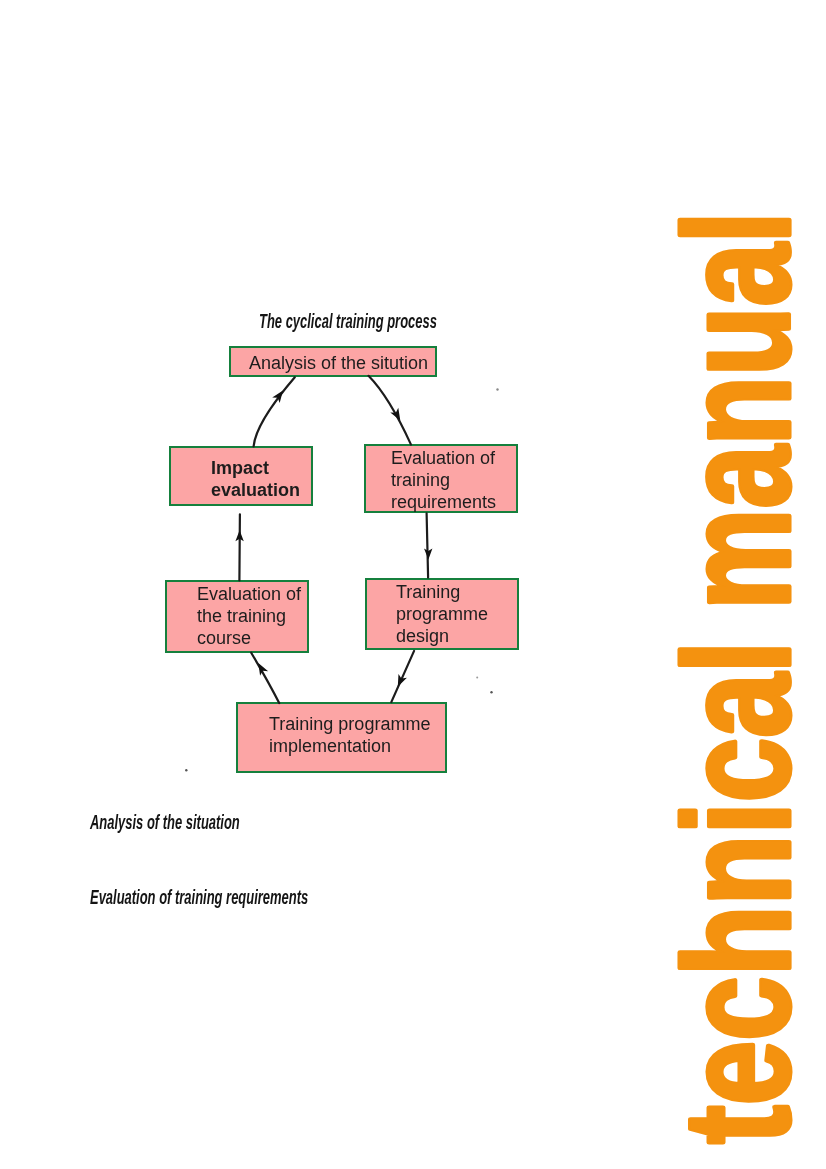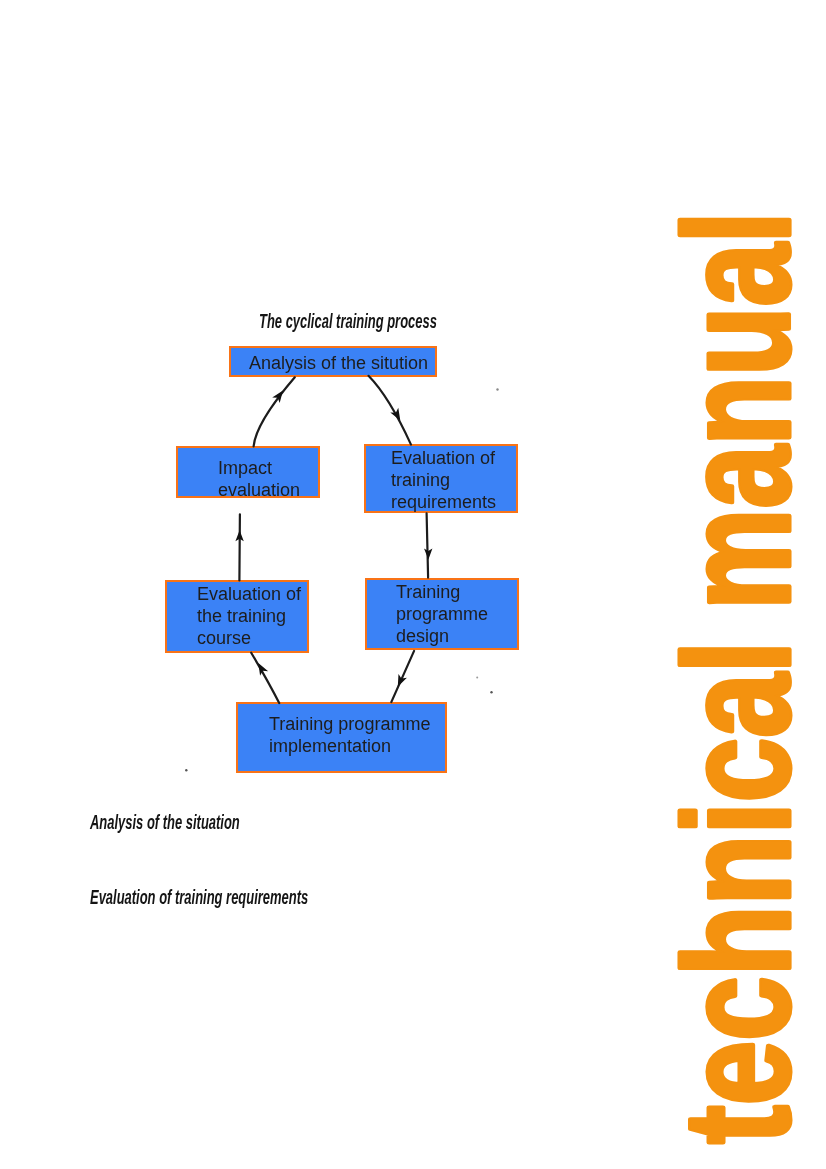--- a/index.html
+++ b/index.html
@@ -1,30 +1,30 @@
 <!DOCTYPE html>
 <html><head>
 <meta charset="utf-8">
 <style>
   html,body{margin:0;padding:0;}
   body{width:826px;height:1169px;position:relative;background:#ffffff;overflow:hidden;
        font-family:"Liberation Sans", sans-serif;}
-  .box{position:absolute;border:2px solid #f97316;background:#3b82f6;
+  .box{position:absolute;border:2px solid #15803d;background:#fca5a5;
        font-size:18px;line-height:22px;color:#1d1d1d;box-sizing:border-box;}
   .ital{position:absolute;font-style:italic;font-weight:bold;font-size:20px;line-height:20px;
         color:#151515;white-space:nowrap;transform:scaleX(0.648);transform-origin:0 0;}
 </style>
 </head>
 <body>
 
 <div class="ital" style="left:259px;top:310.5px;">The cyclical training process</div>
 
 <div class="box" style="left:229px;top:346px;width:208px;height:31px;text-align:center;padding:3.5px 0 0 11px;">Analysis of the sitution</div>
 
-<div class="box" style="left:176px;top:446px;width:144px;height:52px;padding:8.5px 0 0 40px;line-height:22.6px;">Impact<br>evaluation</div>
+<div class="box" style="left:169px;top:446px;width:144px;height:60px;padding:8.5px 0 0 40px;line-height:22.6px;font-weight:bold;">Impact<br>evaluation</div>
 
 <div class="box" style="left:364px;top:444px;width:154px;height:69px;padding:1px 0 0 25px;">Evaluation of<br>training<br>requirements</div>
 
 <div class="box" style="left:165px;top:580px;width:144px;height:73px;padding:1px 0 0 30px;">Evaluation of<br>the training<br>course</div>
 
 <div class="box" style="left:365px;top:578px;width:154px;height:72px;padding:1px 0 0 29px;">Training<br>programme<br>design</div>
 
 <div class="box" style="left:236px;top:702px;width:211px;height:71px;padding:8.5px 0 0 31px;line-height:22.4px;">Training programme<br>implementation</div>
 
 <div class="ital" style="left:90px;top:812px;">Analysis of the situation</div>

